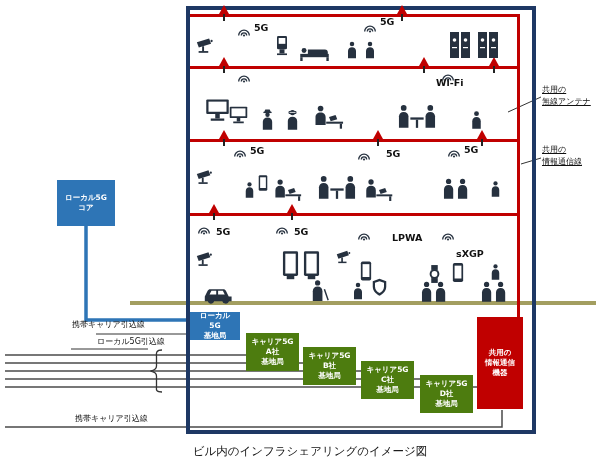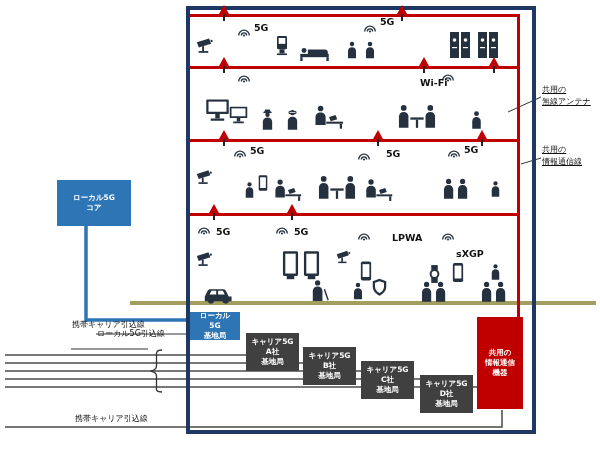--- a/index.html
+++ b/index.html
@@ -12,21 +12,21 @@
   .ant{position:absolute;width:12px;height:16px;z-index:2;}
   .ant::before{content:"";position:absolute;left:1px;top:0;width:0;height:0;
     border-left:5px solid transparent;border-right:5px solid transparent;
     border-bottom:9px solid #c00000;}
   .ant::after{content:"";position:absolute;left:5px;top:9px;width:2px;height:7px;background:#222;}
   .ic{position:absolute;color:#26313f;fill:currentColor;z-index:2;}
   .lbl{position:absolute;font-weight:bold;color:#111;z-index:3;font-size:9.5px;white-space:nowrap;}
   .box{position:absolute;display:flex;align-items:center;justify-content:center;text-align:center;
        color:#fff;font-size:7.5px;font-weight:bold;line-height:1.3;white-space:pre-line;z-index:3;}
   .blue{background:#2e75b6;}
-  .gray{background:#404040;}
+  .gray{background:#4d7c0f;}
   .redbg{background:#c00000;}
   .note{position:absolute;font-size:8px;color:#111;line-height:1.5;white-space:pre-line;
         text-decoration:underline;z-index:4;}
   .caption{position:absolute;left:170px;top:444px;width:280px;text-align:center;
            font-size:11.5px;color:#111;z-index:4;}
 </style>
 </head>
 <body>
 
 <svg width="0" height="0" style="position:absolute" aria-hidden="true">
@@ -205,21 +205,21 @@
     </svg>
   <svg class="ic" style="left:356px;top:230px;width:16px;height:11px">
       <use href="#i-waves"></use>
     </svg>
   <svg class="ic" style="left:440px;top:230px;width:16px;height:11px">
       <use href="#i-waves"></use>
     </svg>
 
   <span class="lbl" style="left:254px;top:22px">5G</span>
   <span class="lbl" style="left:380px;top:16px">5G</span>
-  <span class="lbl" style="left:420px;top:77px">Wi-Fi</span>
+  <span class="lbl" style="left:436px;top:77px">Wi-Fi</span>
   <span class="lbl" style="left:250px;top:145px">5G</span>
   <span class="lbl" style="left:386px;top:148px">5G</span>
   <span class="lbl" style="left:464px;top:144px">5G</span>
   <span class="lbl" style="left:216px;top:226px">5G</span>
   <span class="lbl" style="left:294px;top:226px">5G</span>
   <span class="lbl" style="left:392px;top:232px">LPWA</span>
   <span class="lbl" style="left:456px;top:248px">sXGP</span>
 
   <svg class="ic" style="left:196px;top:34px;width:21px;height:21px">
       <use href="#i-cctv"></use>
@@ -327,21 +327,21 @@
   <svg class="ic" style="left:350px;top:278px;width:16px;height:25px">
       <use href="#i-person"></use>
     </svg>
   <svg class="ic" style="left:420px;top:279px;width:28px;height:24px">
       <use href="#i-person2"></use>
     </svg>
   <svg class="ic" style="left:480px;top:279px;width:28px;height:24px">
       <use href="#i-person2"></use>
     </svg>
 
-  <div class="box blue" style="left:57px;top:180px;width:74px;height:46px">
+  <div class="box blue" style="left:57px;top:180px;width:58px;height:46px">
     <span>ローカル5G
 コア</span>
   </div>
   <div class="box blue" style="left:190px;top:312px;width:50px;height:28px">
     <span>ローカル
 5G
 基地局</span>
   </div>
   <div class="box gray" style="left:246px;top:333px;width:53px;height:38px">
     <span>キャリア5G
@@ -366,17 +366,18 @@
   <div class="box redbg" style="left:477px;top:317px;width:46px;height:92px">
     <span>共用の
 情報通信
 機器</span>
   </div>
 
   <div class="note" style="left:542px;top:84px;width:56px">共用の
 無線アンテナ</div>
   <div class="note" style="left:542px;top:144px;width:56px">共用の
 情報通信線</div>
-  <div class="note" style="left:97px;top:328px;text-decoration:none">ローカル5G引込線</div>
+  <div class="note" style="left:97px;top:336px;text-decoration:none">ローカル5G引込線</div>
   <div class="note" style="left:72px;top:319px;text-decoration:none">携帯キャリア引込線</div>
   <div class="note" style="left:75px;top:413px;text-decoration:none">携帯キャリア引込線</div>
 
+  <div class="caption">ビル内のインフラシェアリングのイメージ図</div>
 </div>
 
 </body></html>

